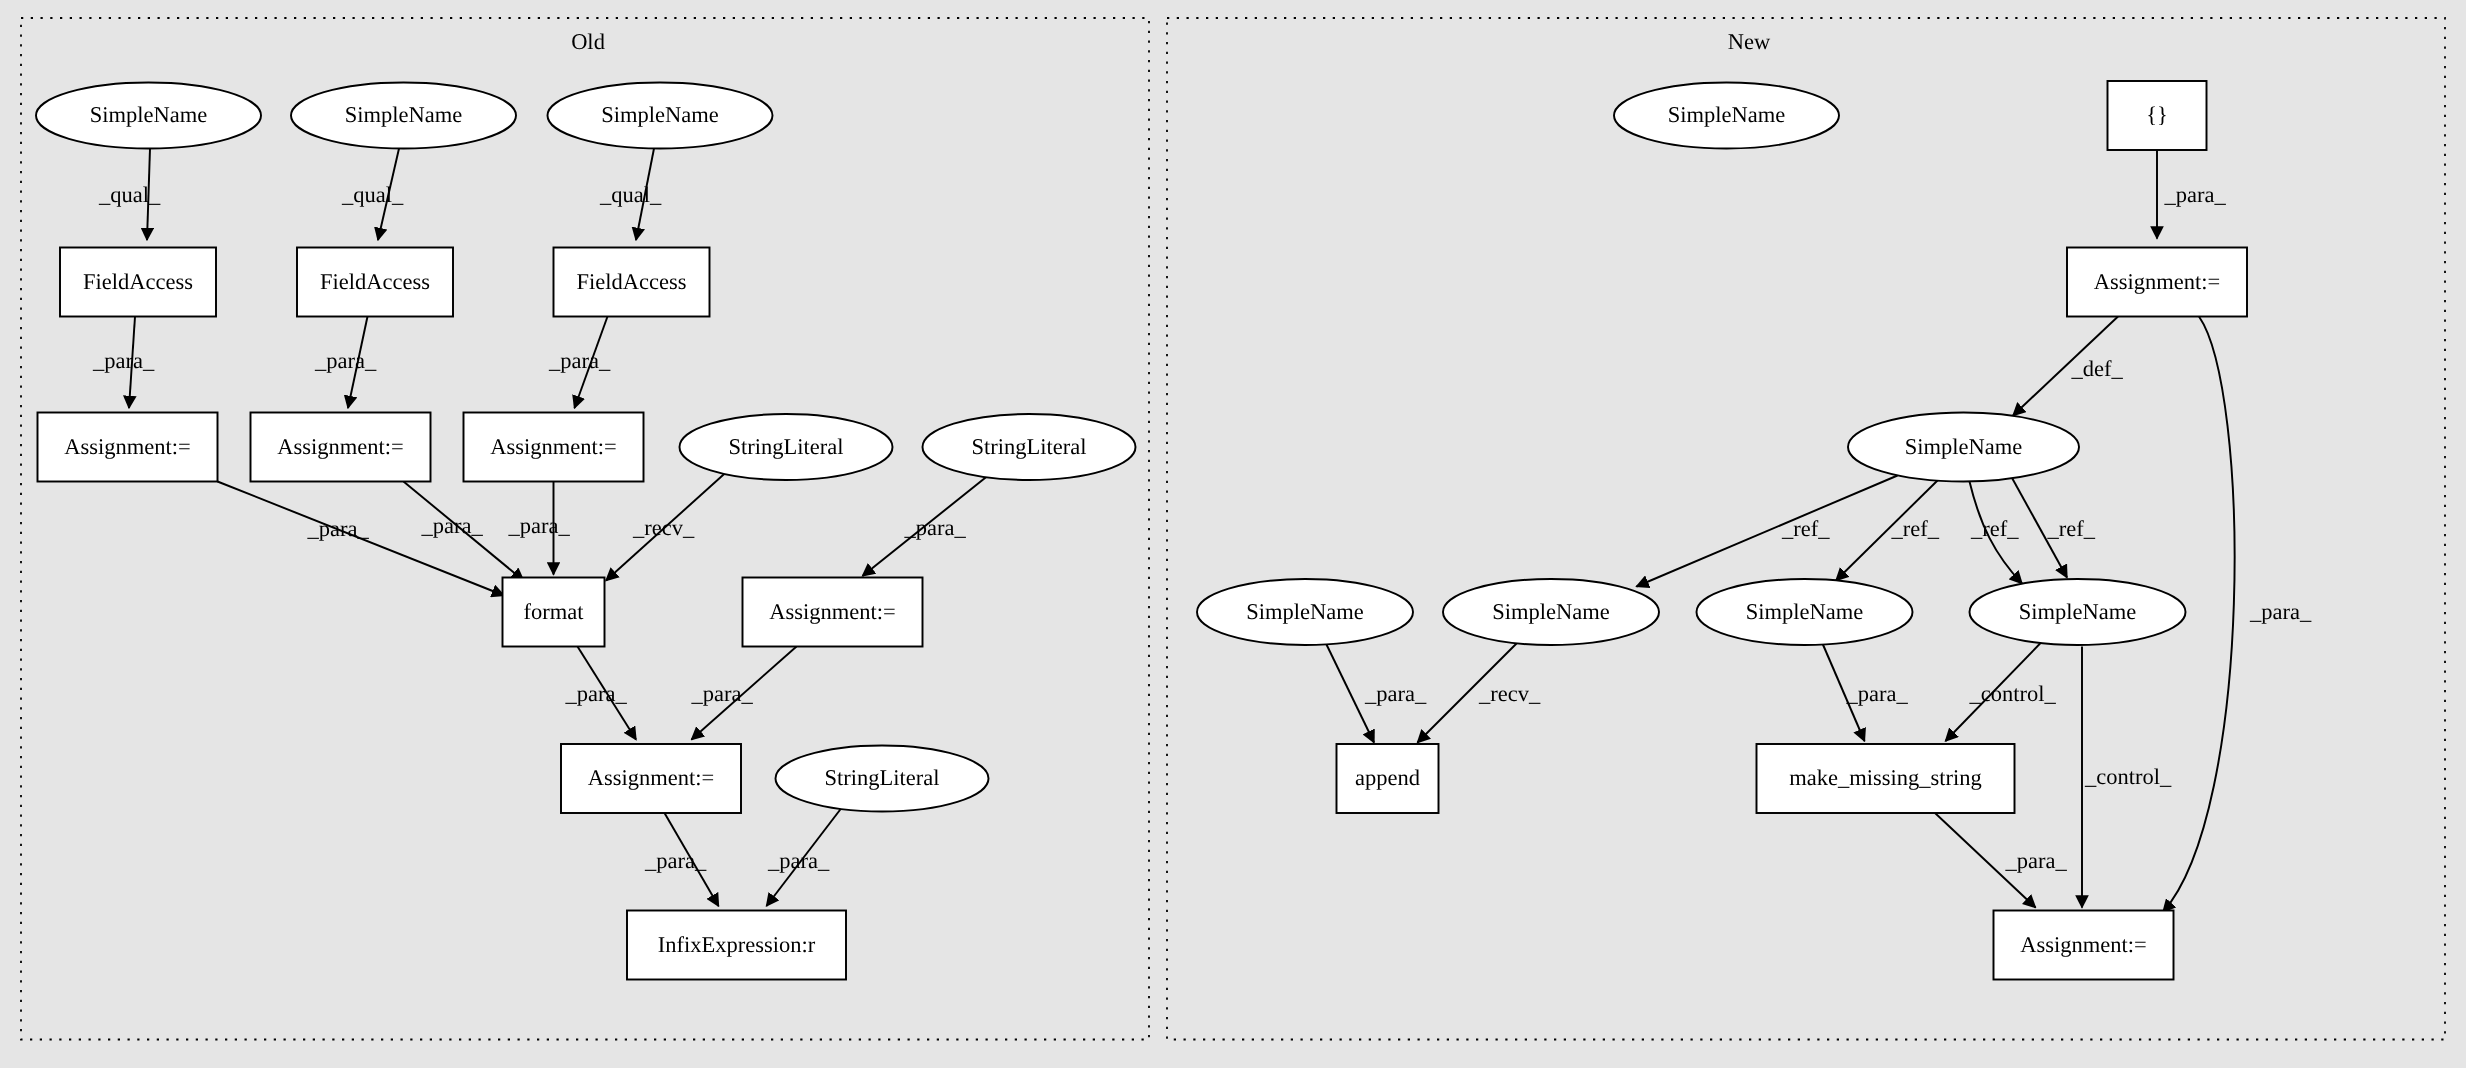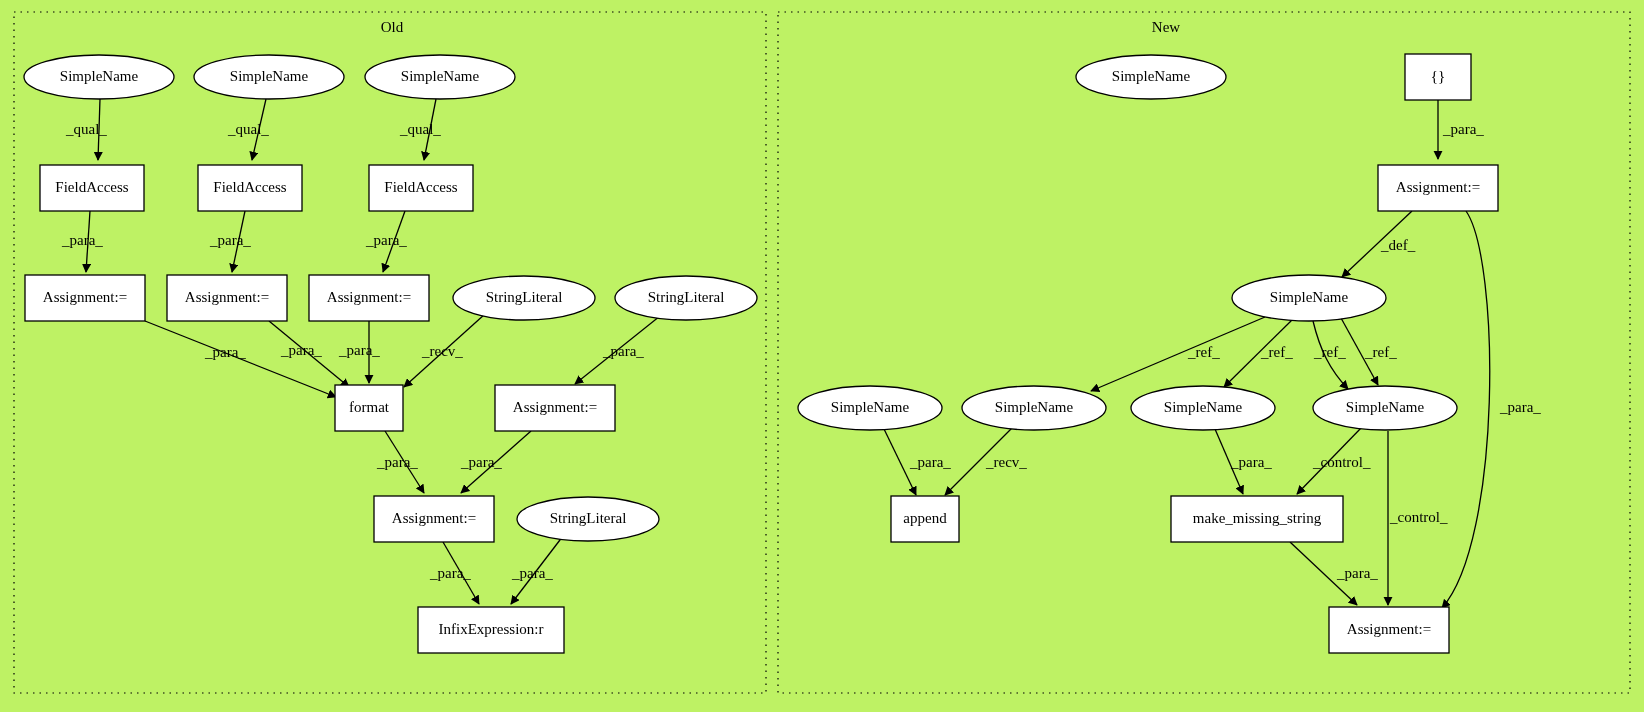--- a/index.html
+++ b/index.html
@@ -1,17 +1,17 @@
 <!DOCTYPE html>
 <html><head>
 <meta charset="utf-8">
 <style>
   html,body{margin:0;padding:0;background:#ffffff;}
   body{width:1644px;height:712px;font-family:"Liberation Serif","DejaVu Serif",serif;}
-  #stage{position:relative;width:1644px;height:712px;overflow:hidden;background:#bef264;}
+  #stage{position:relative;width:1644px;height:712px;overflow:hidden;background:#e5e5e5;}
   svg.graph{position:absolute;left:0;top:0;width:1644px;height:712px;}
   .nodelabel{font-family:"Liberation Serif","DejaVu Serif",serif;font-size:15px;fill:#000;text-anchor:middle;dominant-baseline:middle;}
   .edgelabel{font-family:"Liberation Serif","DejaVu Serif",serif;font-size:15px;fill:#000;text-anchor:start;dominant-baseline:middle;}
   .clustertitle{font-family:"Liberation Serif","DejaVu Serif",serif;font-size:15px;fill:#000;text-anchor:middle;dominant-baseline:middle;}
   .shape{fill:#ffffff;stroke:#000000;stroke-width:1.3;}
   .edge{fill:none;stroke:#000000;stroke-width:1.3;}
   .cluster{fill:none;stroke:#000000;stroke-width:1.2;stroke-dasharray:1.5,5;}
 </style>
 </head>
 <body>

